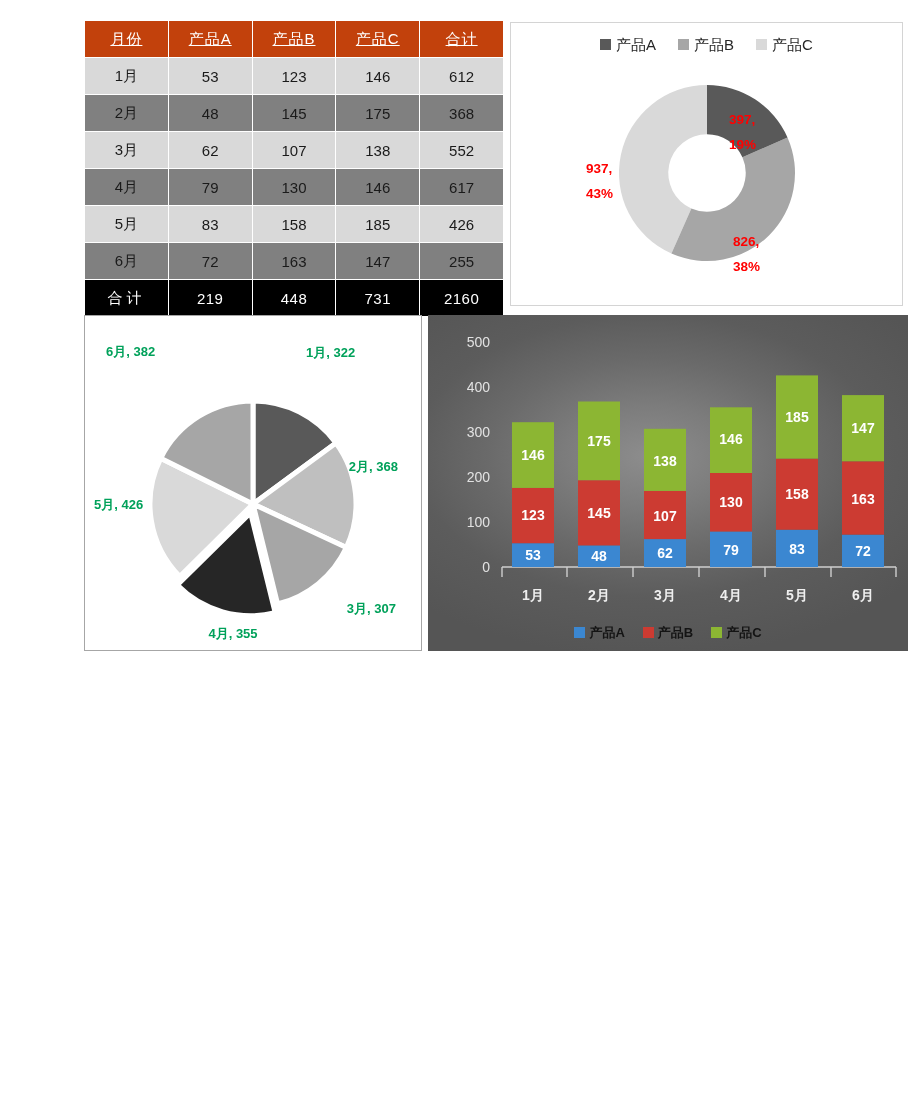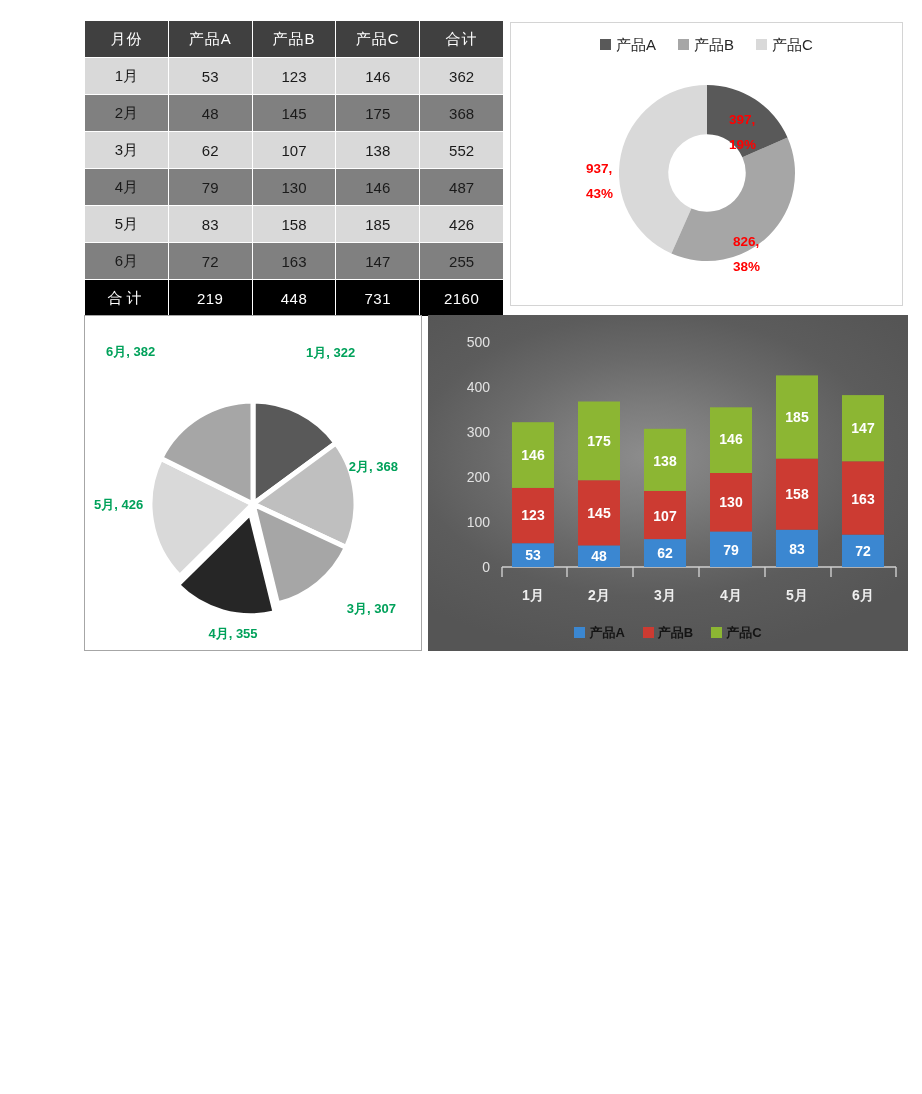--- a/index.html
+++ b/index.html
@@ -8,21 +8,21 @@
        -webkit-font-smoothing:antialiased;}
 
   
   #data-table{position:absolute;left:84px;top:20px;width:420px;
               border-collapse:collapse;table-layout:fixed;}
   #data-table td,#data-table th{
       text-align:center;vertical-align:middle;
       border:1px solid #ffffff;
       font-size:15px;color:#1a1a1a;font-weight:400;
       padding:0;height:37px;box-sizing:border-box;}
-  #data-table th{background:#404040;color:#ffffff;font-size:15px;font-weight:400;letter-spacing:1px;}
+  #data-table th{background:#c2410c;color:#ffffff;font-size:15px;font-weight:400;letter-spacing:1px;text-decoration:underline;}
   #data-table td:first-child{width:82px;}
   #data-table tr.row-light td{background:#d9d9d9;}
   #data-table tr.row-dark td{background:#808080;}
   #data-table tr.row-total td{background:#000000;color:#ffffff;letter-spacing:.5px;}
   #data-table tr.row-total td:first-child{letter-spacing:4px;}
 
   
   #donut-panel{position:absolute;left:510px;top:22px;width:393px;height:284px;
                background:#ffffff;border:1px solid #d4d4d4;box-sizing:border-box;}
   #donut-legend{position:absolute;left:0;top:14px;width:100%;
@@ -70,42 +70,42 @@
       <th>产品C</th>
       <th>合计</th>
     </tr>
   </thead>
   <tbody>
     <tr class="row-light">
       <td>1月</td>
       <td>53</td>
       <td>123</td>
       <td>146</td>
-      <td>362</td>
+      <td>612</td>
     </tr>
     <tr class="row-dark">
       <td>2月</td>
       <td>48</td>
       <td>145</td>
       <td>175</td>
       <td>368</td>
     </tr>
     <tr class="row-light">
       <td>3月</td>
       <td>62</td>
       <td>107</td>
       <td>138</td>
       <td>552</td>
     </tr>
     <tr class="row-dark">
       <td>4月</td>
       <td>79</td>
       <td>130</td>
       <td>146</td>
-      <td>487</td>
+      <td>617</td>
     </tr>
     <tr class="row-light">
       <td>5月</td>
       <td>83</td>
       <td>158</td>
       <td>185</td>
       <td>426</td>
     </tr>
     <tr class="row-dark">
       <td>6月</td>

